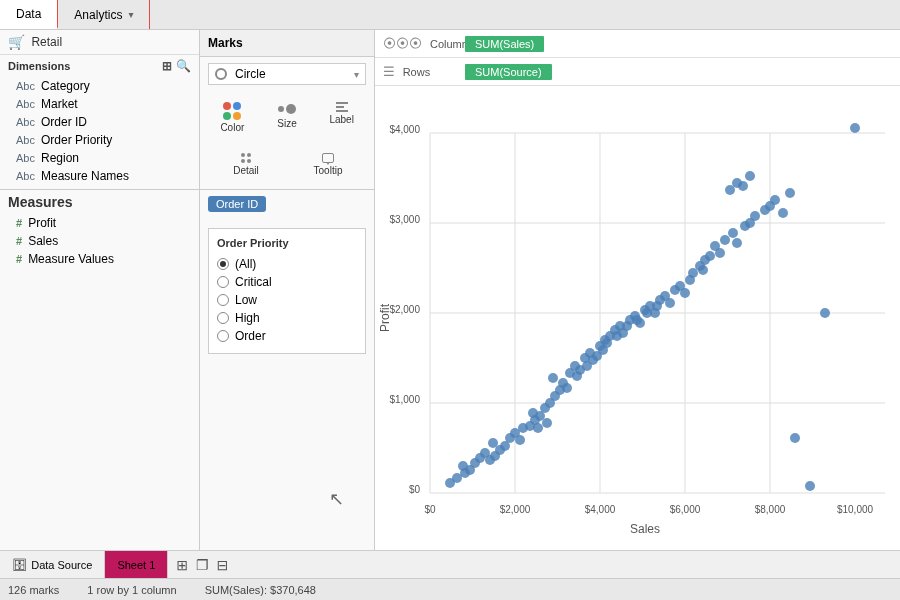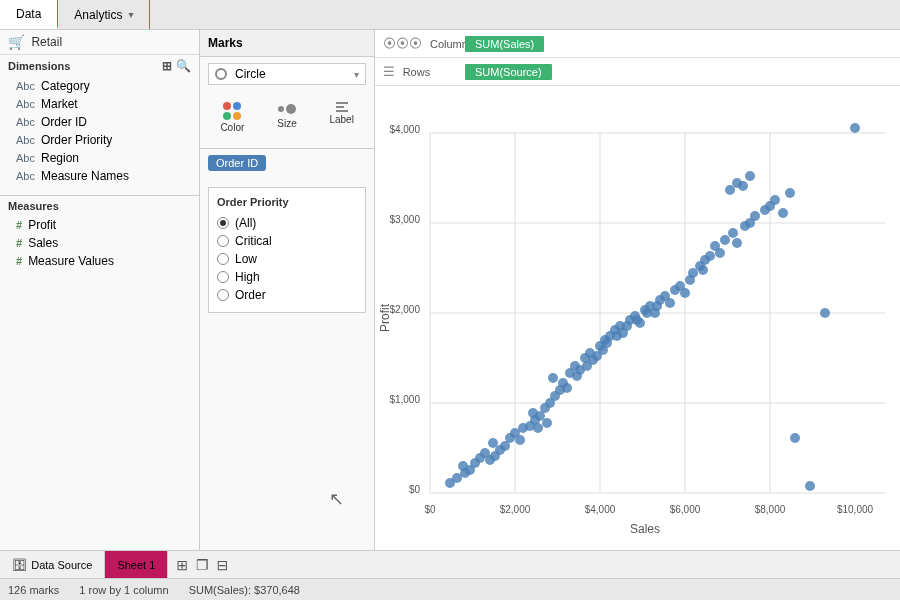--- a/index.html
+++ b/index.html
@@ -19,21 +19,21 @@
     .panel-source { display: flex; align-items: center; padding: 4px 8px; gap: 6px; font-size: 12px; color: #333; border-bottom: 1px solid #ddd; }
     .panel-source-icon { color: #4a7fb5; font-size: 14px; }
 
     .dimensions-header { display: flex; align-items: center; padding: 4px 8px; font-weight: bold; font-size: 11px; color: #333; gap: 4px; }
     .dimensions-header .spacer { flex: 1; }
     .dim-icon { cursor: pointer; color: #555; font-size: 12px; }
 
     .dim-item { display: flex; align-items: center; padding: 2px 8px 2px 16px; gap: 6px; cursor: pointer; font-size: 12px; }
     .dim-type-abc { color: #5a6a7a; font-size: 11px; }
 
-    .measures-header { display: flex; align-items: flex-end; padding: 4px 8px; font-weight: bold; font-size: 11px; color: #333; border-top: 1px solid #ccc; margin-top: 10px; }
+    .measures-header { display: flex; align-items: flex-end; padding: 4px 8px; font-weight: bold; font-size: 14px; color: #333; border-top: 1px solid #ccc; margin-top: 4px; }
     .measure-item { display: flex; align-items: center; padding: 2px 8px 2px 16px; gap: 6px; cursor: pointer; font-size: 12px; }
     .hash-icon { color: #5a8a5a; font-size: 11px; font-weight: bold; }
 
     
     .middle-panel { width: 175px; background: #f9f9f9; border-right: 1px solid #ccc; display: flex; flex-direction: column; overflow: hidden; }
     .marks-header { padding: 6px 8px; font-weight: bold; font-size: 12px; border-bottom: 1px solid #ccc; background: #f0f0f0; }
     .marks-dropdown { margin: 6px 8px; display: flex; align-items: center; gap: 4px; border: 1px solid #ccc; background: white; padding: 3px 6px; cursor: pointer; font-size: 12px; }
     .marks-dropdown-icon { color: #888; font-size: 10px; }
     .circle-icon { width: 12px; height: 12px; border-radius: 50%; border: 2px solid #888; display: inline-block; }
 
@@ -63,21 +63,21 @@
     .chart-area { flex: 1; position: relative; overflow: hidden; }
     .chart-svg { width: 100%; height: 100%; }
 
     
     .bottom-bar { height: 28px; display: flex; align-items: center; background: #f0f0f0; border-top: 1px solid #ccc; }
     .bottom-tab { padding: 0 12px; height: 100%; display: flex; align-items: center; cursor: pointer; font-size: 11px; border-right: 1px solid #ccc; }
     .bottom-tab.active { background: #be185d; }
     .bottom-icons { display: flex; gap: 8px; padding: 0 8px; }
     .bottom-icon { cursor: pointer; color: #555; font-size: 14px; }
 
-    .status-bar { height: 22px; display: flex; align-items: center; background: #e8e8e8; border-top: 1px solid #ccc; padding: 0 8px; gap: 20px; font-size: 11px; color: #444; text-align: center; }
+    .status-bar { height: 22px; display: flex; align-items: center; background: #e8e8e8; border-top: 1px solid #ccc; padding: 0 8px; gap: 28px; font-size: 11px; color: #444; text-align: center; }
 
     
     .color-dot-grid { display: grid; grid-template-columns: 1fr 1fr; gap: 2px; }
     .color-dot { width: 8px; height: 8px; border-radius: 50%; }
     .cd1 { background: #e05a4a; }
     .cd2 { background: #4a8adc; }
     .cd3 { background: #3cb371; }
     .cd4 { background: #f0a030; }
     .label-lines { display: flex; flex-direction: column; gap: 2px; }
     .label-line { height: 2px; background: #888; width: 12px; }
@@ -189,20 +189,35 @@
       <div class="mark-btn">
         <div class="label-lines">
           <div class="label-line"></div>
           <div class="label-line short"></div>
           <div class="label-line"></div>
         </div>
         <span class="mark-btn-label">Label</span>
       </div>
     </div>
 
+    <div class="marks-detail-row">
+      <div class="mark-btn2">
+        <div class="detail-dots">
+          <div class="detail-dot"></div>
+            <div class="detail-dot"></div>
+          <div class="detail-dot"></div>
+            <div class="detail-dot"></div>
+        </div>
+        <span class="mark-btn-label">Detail</span>
+      </div>
+      <div class="mark-btn2">
+        <div class="tooltip-icon-shape"></div>
+        <span class="mark-btn-label">Tooltip</span>
+      </div>
+    </div>
 
     <div class="filter-section">
       <div class="filter-pill">Order ID</div>
     </div>
 
     <div class="order-priority-section">
       <div class="op-title">Order Priority</div>
       <div class="op-item">
         <div class="radio-outer">
             <div class="radio-inner"></div>

